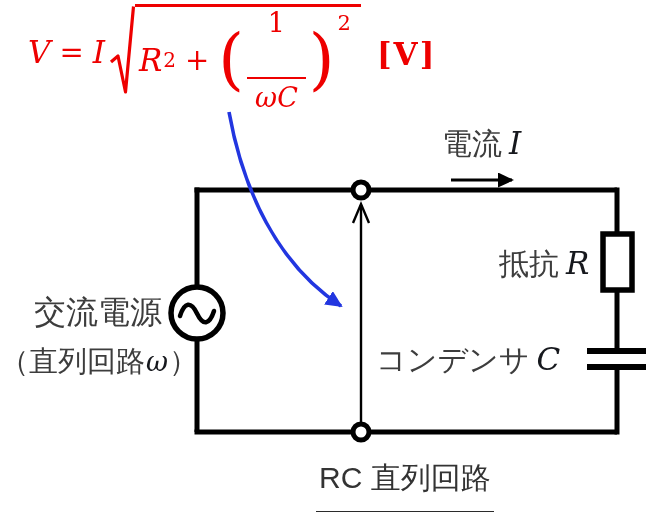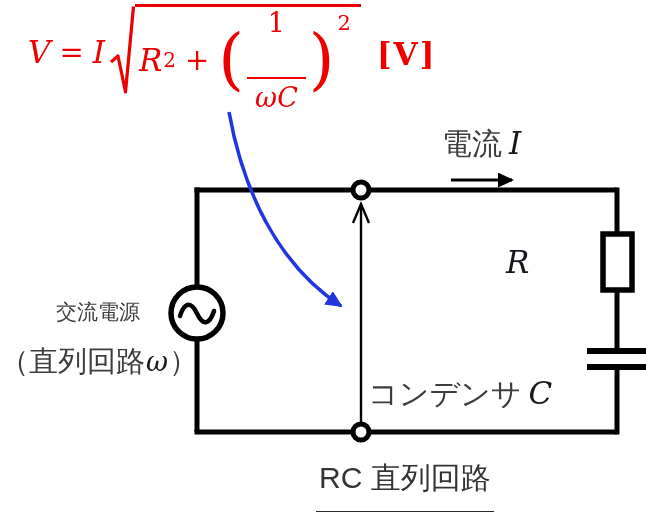--- a/index.html
+++ b/index.html
@@ -41,21 +41,21 @@
   
   .jp-label {
     position:absolute; color:#3d3d3d; font-size:30px;
     display:flex; align-items:baseline; white-space:nowrap;
   }
   .mvar {
     font-family:"DejaVu Serif","Liberation Serif",serif;
     font-style:italic; color:#16181d; font-size:31px; margin-left:7px;
   }
   .source-block { position:absolute; left:0; top:288px; width:196px; text-align:center; color:#3d3d3d; }
-  .source-line1 { font-size:21px; line-height:49px;font-family:Liberation Serif, serif; }
+  .source-line1 { font-size:32px; line-height:49px;font-family:Liberation Serif, serif; }
   .source-line2 { font-size:29px; line-height:49px; white-space:nowrap; }
   .source-line2 .mvar { font-size:27px; margin:0 1px; }
 
   
   .diagram-title {
     position:absolute; left:316px; top:458px;
     font-size:30px; color:#333;
     border-bottom:3px solid #2b2b2b; padding:0 3px 12px;
     white-space:nowrap;
   }
@@ -135,24 +135,25 @@
     </span>
     <span class="f-unit">[V]</span>
   </div>
 
   <div class="jp-label" style="left:442px; top:124px;text-align:center;">
     <span>電流</span>
     <span class="mvar">I</span>
   </div>
 
   <div class="jp-label" style="left:499px; top:244px;">
+    <span>抵抗</span>
     <span class="mvar">R</span>
   </div>
 
-  <div class="jp-label" style="left:368px; top:340px;margin-top:34px;">
+  <div class="jp-label" style="left:376px; top:340px;">
     <span>コンデンサ</span>
     <span class="mvar">C</span>
   </div>
 
   <div class="source-block">
     <div class="source-line1">交流電源</div>
     <div class="source-line2"><span>（直列回路</span><span class="mvar">ω</span><span>）</span></div>
   </div>
 
   <div class="diagram-title">RC 直列回路</div>

